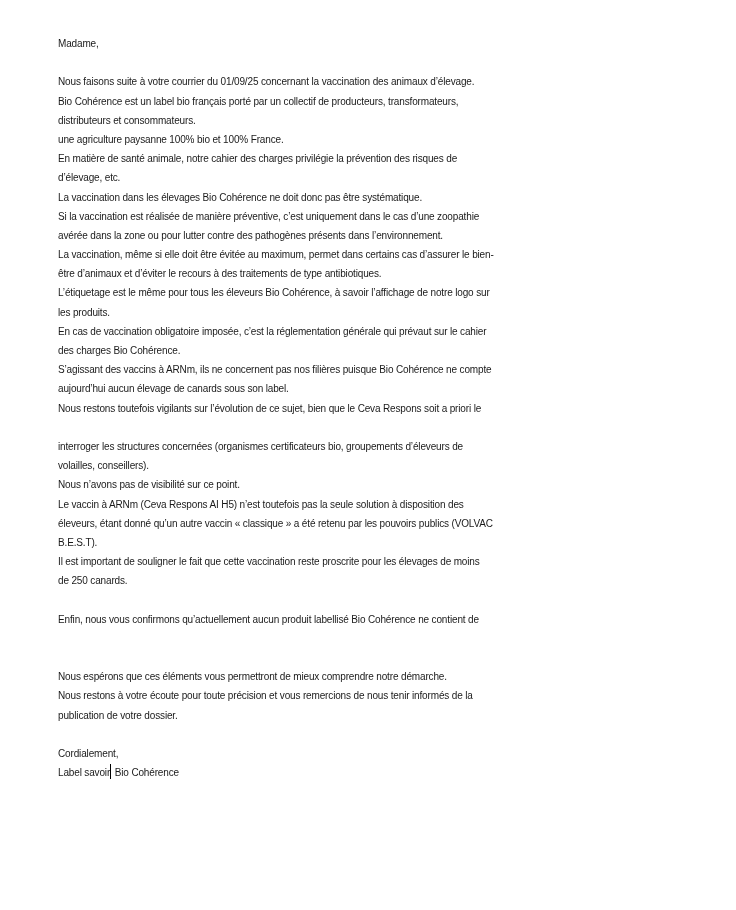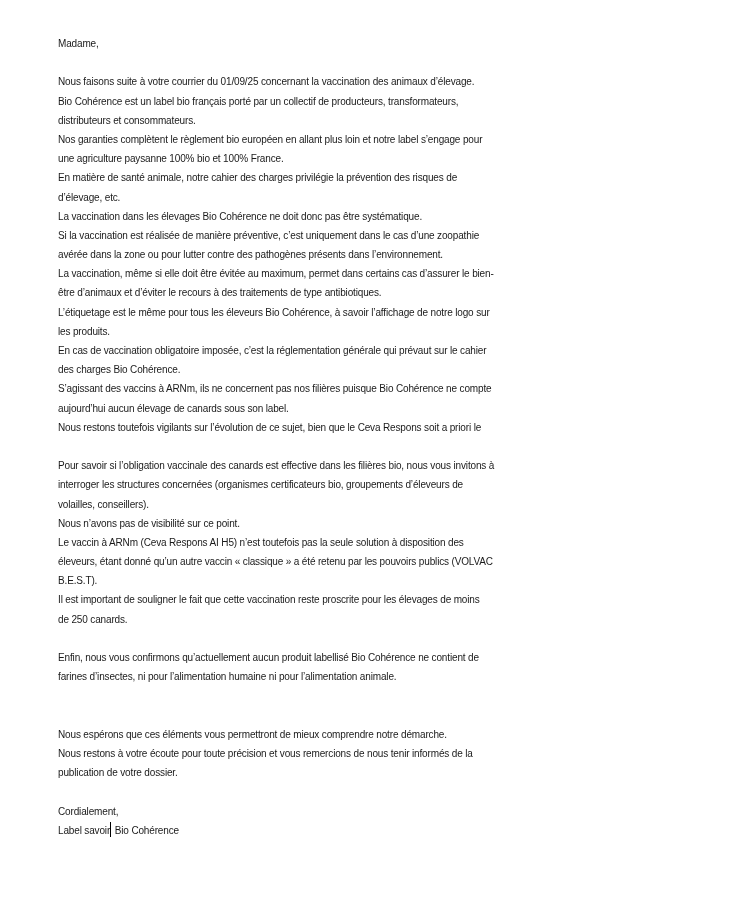--- a/index.html
+++ b/index.html
@@ -44,55 +44,52 @@
 <body>
 
 <div class="page">
   <div class="line">Madame,</div>
   <div class="blank"></div>
 
   <div>
     <div class="line">Nous faisons suite à votre courrier du 01/09/25 concernant la vaccination des animaux d’élevage.</div>
     <div class="line">Bio Cohérence est un label bio français porté par un collectif de producteurs, transformateurs,</div>
     <div class="line">distributeurs et consommateurs.</div>
-    <div class="line">Nos garanties complètent le règlement bio européen en allant plus loin et notre label s’engage pour</div>
     <div class="line">une agriculture paysanne 100% bio et 100% France.</div>
     <div class="line">En matière de santé animale, notre cahier des charges privilégie la prévention des risques de</div>
     <div class="line">d’élevage, etc.</div>
     <div class="line">La vaccination dans les élevages Bio Cohérence ne doit donc pas être systématique.</div>
     <div class="line">Si la vaccination est réalisée de manière préventive, c’est uniquement dans le cas d’une zoopathie</div>
     <div class="line">avérée dans la zone ou pour lutter contre des pathogènes présents dans l’environnement.</div>
     <div class="line">La vaccination, même si elle doit être évitée au maximum, permet dans certains cas d’assurer le bien-</div>
     <div class="line">être d’animaux et d’éviter le recours à des traitements de type antibiotiques.</div>
     <div class="line">L’étiquetage est le même pour tous les éleveurs Bio Cohérence, à savoir l’affichage de notre logo sur</div>
     <div class="line">les produits.</div>
     <div class="line">En cas de vaccination obligatoire imposée, c’est la réglementation générale qui prévaut sur le cahier</div>
     <div class="line">des charges Bio Cohérence.</div>
     <div class="line">S’agissant des vaccins à ARNm, ils ne concernent pas nos filières puisque Bio Cohérence ne compte</div>
     <div class="line">aujourd’hui aucun élevage de canards sous son label.</div>
     <div class="line">Nous restons toutefois vigilants sur l’évolution de ce sujet, bien que le Ceva Respons soit a priori le</div>
   </div>
   <div class="blank"></div>
 
   <div>
-    <div class="line">Pour savoir si l’obligation vaccinale des canards est effective dans les filières bio, nous vous invitons à</div>
     <div class="line">interroger les structures concernées (organismes certificateurs bio, groupements d’éleveurs de</div>
     <div class="line">volailles, conseillers).</div>
     <div class="line">Nous n’avons pas de visibilité sur ce point.</div>
     <div class="line">Le vaccin à ARNm (Ceva Respons AI H5) n’est toutefois pas la seule solution à disposition des</div>
     <div class="line">éleveurs, étant donné qu’un autre vaccin « classique » a été retenu par les pouvoirs publics (VOLVAC</div>
     <div class="line">B.E.S.T).</div>
     <div class="line">Il est important de souligner le fait que cette vaccination reste proscrite pour les élevages de moins</div>
     <div class="line">de 250 canards.</div>
   </div>
   <div class="blank"></div>
 
   <div>
     <div class="line">Enfin, nous vous confirmons qu’actuellement aucun produit labellisé Bio Cohérence ne contient de</div>
-    <div class="line">farines d’insectes, ni pour l’alimentation humaine ni pour l’alimentation animale.</div>
   </div>
   <div class="blank"></div>
   <div class="blank"></div>
 
   <div>
     <div class="line">Nous espérons que ces éléments vous permettront de mieux comprendre notre démarche.</div>
     <div class="line">Nous restons à votre écoute pour toute précision et vous remercions de nous tenir informés de la</div>
     <div class="line">publication de votre dossier.</div>
   </div>
   <div class="blank"></div>

